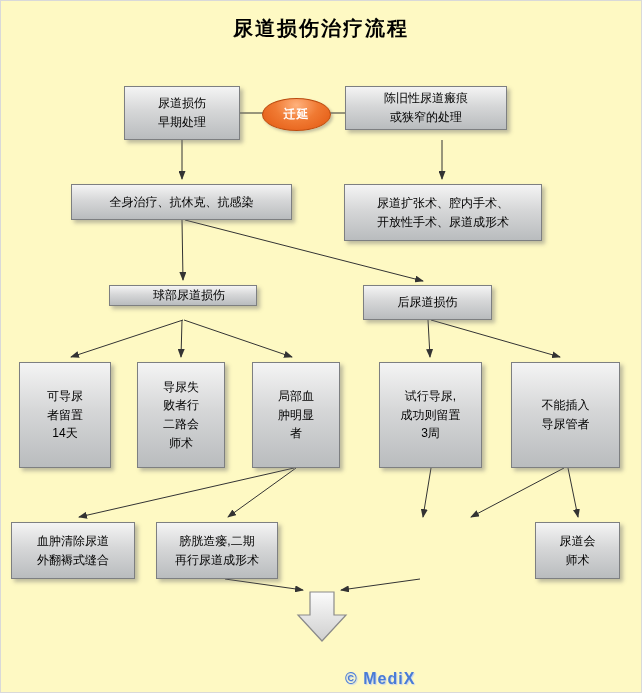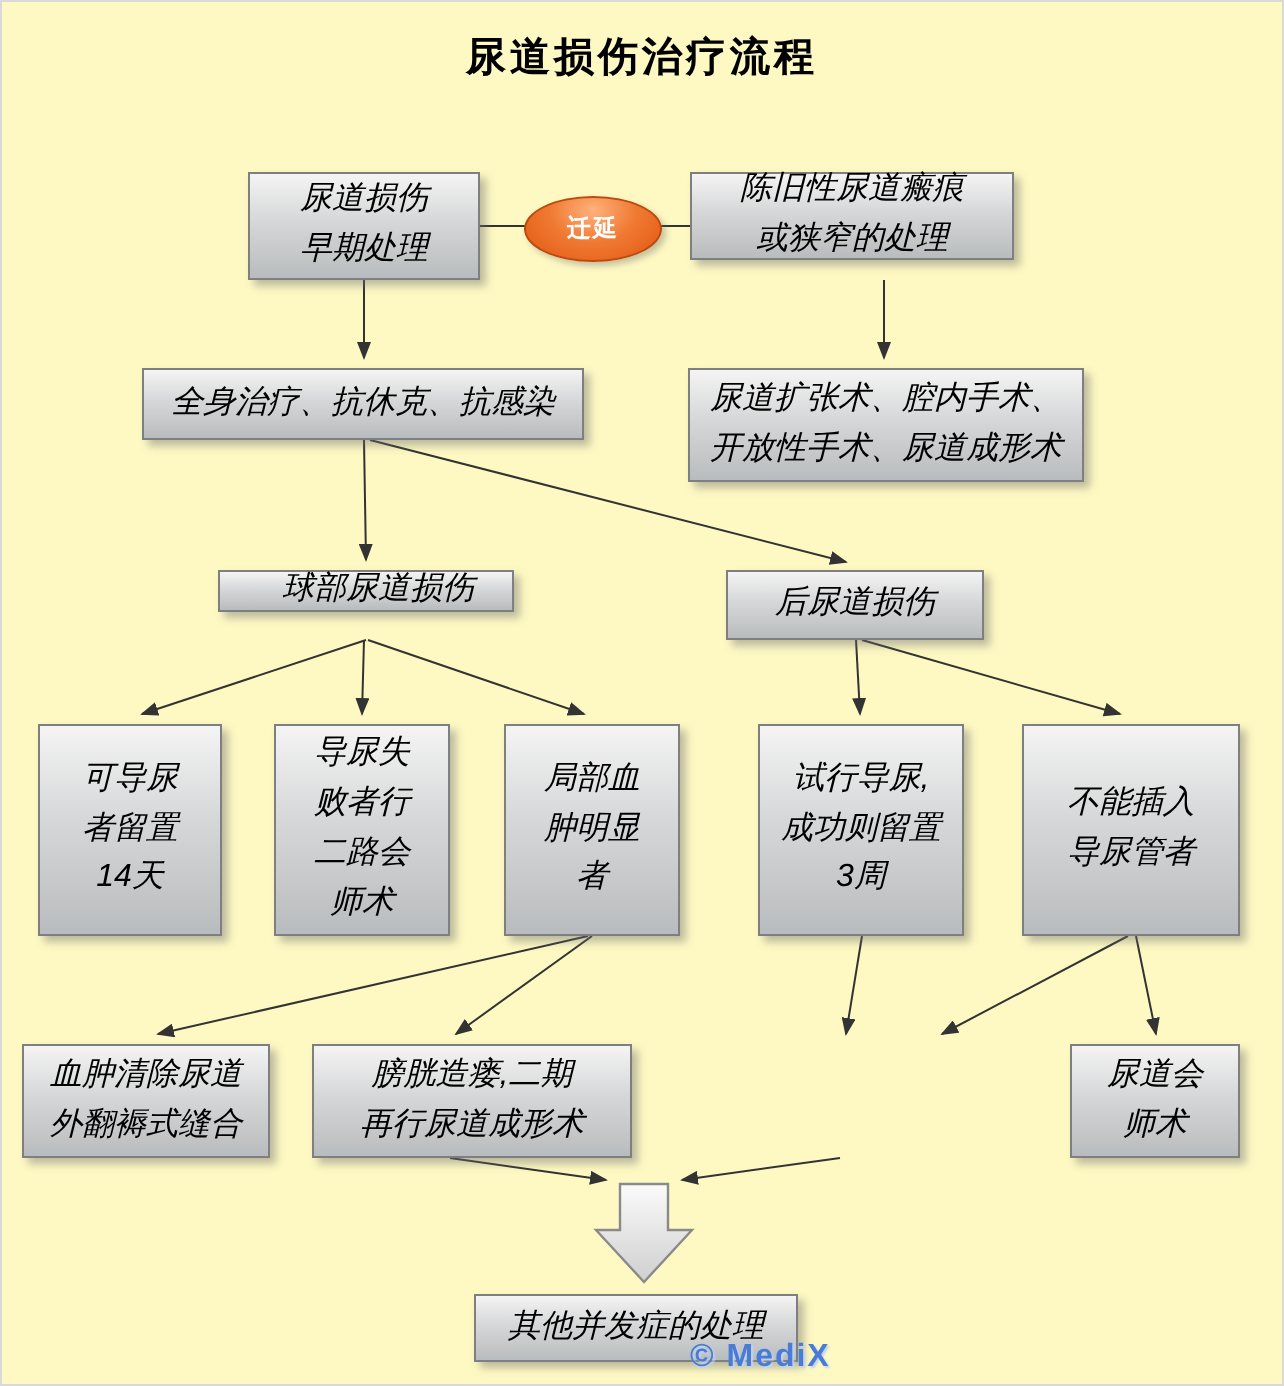--- a/index.html
+++ b/index.html
@@ -11,25 +11,24 @@
   .title{
     position:absolute;left:0;top:14px;width:100%;margin:0;
     text-align:center;font-size:20px;font-weight:bold;color:#000;
     letter-spacing:2px;
   }
   svg.connectors{position:absolute;left:0;top:0;width:642px;height:693px;pointer-events:none;}
   .node{
     position:absolute;box-sizing:border-box;
     display:flex;align-items:center;justify-content:center;
     text-align:center;white-space:pre-line;
-    font-size:16px;line-height:1.55;color:#000;
+    font-size:12px;line-height:1.55;color:#000;
     background:linear-gradient(180deg,#f4f4f4 0%,#d6d7d8 45%,#b9bcbe 100%);
     border:1px solid #7d7f81;
     box-shadow:3px 3px 4px rgba(110,110,110,0.45);
-    font-style:italic;
   }
   .ellipse{
     position:absolute;left:261px;top:97px;width:67px;height:31px;
     border-radius:50%;
     display:flex;align-items:center;justify-content:center;
     background:radial-gradient(ellipse at 50% 20%,#ffb27d 0%,#f07a33 45%,#e2560f 100%);
     border:1px solid #bb4a0e;
     box-shadow:2px 2px 3px rgba(110,110,110,0.4);
     color:#fff;font-size:12px;font-weight:bold;letter-spacing:1px;font-family:Liberation Serif, serif;
   }
@@ -114,24 +113,23 @@
   <div class="node" style="left:378px;top:361px;width:103px;height:106px;">试行导尿,
 成功则留置
 3周</div>
 
   <div class="node" style="left:510px;top:361px;width:109px;height:106px;">不能插入
 导尿管者</div>
 
   <div class="node" style="left:10px;top:521px;width:124px;height:57px;">血肿清除尿道
 外翻褥式缝合</div>
 
-  <div class="node" style="left:155px;top:521px;width:160px;height:57px;">膀胱造瘘,二期
+  <div class="node" style="left:155px;top:521px;width:122px;height:57px;">膀胱造瘘,二期
 再行尿道成形术</div>
 
 
   <div class="node" style="left:534px;top:521px;width:85px;height:57px;">尿道会
 师术</div>
 
-  <div class="node" style="left:236px;top:646px;width:162px;height:34px;">其他并发症的处理</div>
 
   <div class="watermark">© MediX</div>
 
 </div>
 
 </body></html>

